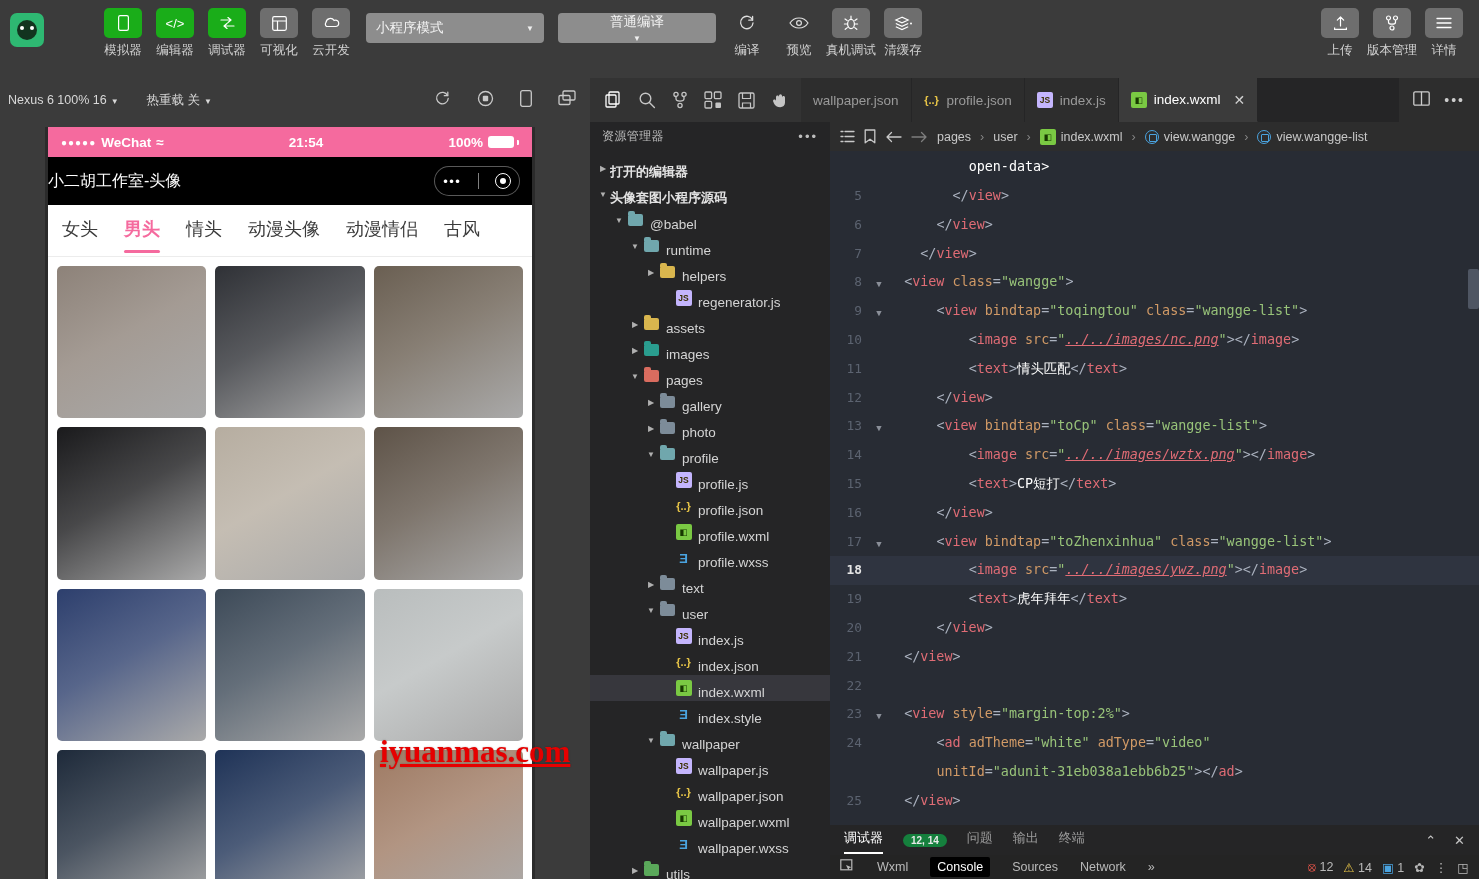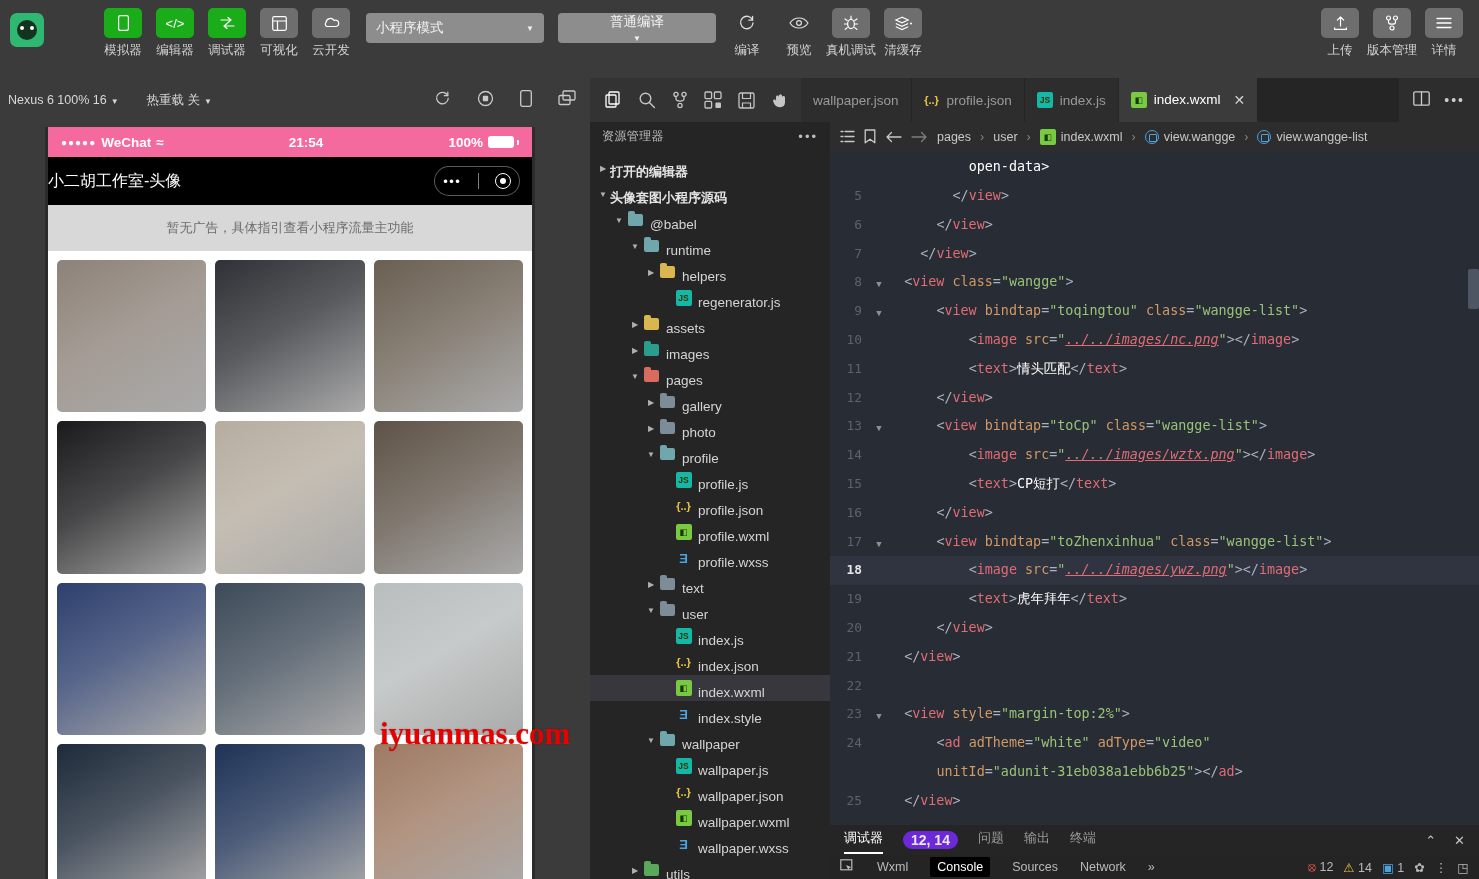--- a/index.html
+++ b/index.html
@@ -67,21 +67,21 @@
     display: flex; align-items: center; gap: 7px; padding: 0 12px; font-size: 13.5px;
     color: #9a9a9a; background: #2d2d2d; border-right: 1px solid #252526; white-space: nowrap;
   }
   .tab.active { background: #3b3b3b; color: #ffffff; border-bottom: 1px solid #3b3b3b; }
   .tab .x { font-size: 14px; margin-left: 6px; color: #d0d0d0; }
   .tab-actions { display: flex; align-items: center; gap: 14px; padding: 0 14px; background: #2d2d2d; color: #cccccc; }
 
   .fi { width: 16px; height: 16px; border-radius: 2px; display: inline-flex; align-items: center;
         justify-content: center; font-size: 8.5px; font-weight: bold; flex: 0 0 16px; }
   .fi.json { color: #e8c547; background: transparent; font-size: 11px; }
-  .fi.js   { background: #14b8a6; color: #3a3000; }
+  .fi.js   { background: #c4b5fd; color: #3a3000; }
   .fi.wxml { background: #7ac943; color: #173800; }
   .fi.wxss { color: #4aa3df; background: transparent; font-size: 13px; }
 
   
   .main { flex: 1 1 auto; display: flex; min-height: 0; }
 
   
   .simulator { width: 590px; flex: 0 0 590px; background: #3b3b3b; position: relative; padding: 0 0 0 0; }
   .phone {
     position: absolute; left: 45px; top: 5px; width: 490px; bottom: -50px;
@@ -123,23 +123,24 @@
     background: #f56a9e; border-radius: 2px;
   }
   .ad-slot {
     height: 46px; background: #d8d8d8; display: flex; align-items: center; justify-content: center;
     color: #6d6d6d; font-size: 13px;
   }
   .grid { display: grid; grid-template-columns: repeat(3, 1fr); gap: 9px; padding: 9px; background: #fff; }
   .thumb { width: 100%; aspect-ratio: 1/1.02; border-radius: 5px; background-size: cover; background-position: center; }
 
   .watermark {
-    position: absolute; left: 380px; top: 594px; font-family: "Liberation Serif", "DejaVu Serif", serif;
+    position: absolute; left: 380px; top: 612px; font-family: "Liberation Serif", "DejaVu Serif", serif;
     font-size: 31px; font-weight: bold; color: #e60000; z-index: 40; white-space: nowrap;
     text-shadow: 0 0 2px rgba(0,0,0,.25);
+    text-decoration: underline;
   }
 
   
   .explorer { width: 240px; flex: 0 0 240px; background: #252526; display: flex; flex-direction: column; min-height:0; }
   .exp-head { display: flex; align-items: center; justify-content: space-between; padding: 6px 12px 8px 12px;
     font-size: 12px; color: #bdbdbd; letter-spacing: .4px; }
   .exp-head .ddd { letter-spacing: 2px; font-size: 13px; }
   .tree { flex: 1 1 auto; overflow: hidden; padding-top: 2px; font-size: 13.5px; }
   .row { display: flex; align-items: center; height: 26px; padding-right: 6px; white-space: nowrap; color: #d4d4d4; }
   .row.section { font-weight: bold; color: #e3e3e3; font-size: 13px; }
@@ -188,21 +189,21 @@
     position: absolute; right: 0; top: 118px; width: 11px; height: 40px; background: #4f5663; border-radius: 2px;
   }
 
   
   .panel { height: 54px; flex: 0 0 54px; background: #252526; display: flex; flex-direction: column; }
   .panel-tabs { height: 30px; display: flex; align-items: center; gap: 20px; padding: 0 14px; font-size: 13px; color: #9b9b9b; }
   .panel-tabs .ptab { position: relative; padding-bottom: 4px; }
   .panel-tabs .ptab.active { color: #ffffff; }
   .panel-tabs .ptab.active::after { content:""; position:absolute; left:0; right:0; bottom:-3px; height:1.6px; background:#ffffff; }
   .badge-count {
-    background: #6d28d9; color: #e8e8e8; border-radius: 10px; padding: 1px 8px; font-size: 14px; font-weight: bold;
+    background: #15803d; color: #e8e8e8; border-radius: 10px; padding: 1px 8px; font-size: 10px; font-weight: bold;
   }
   .panel-tabs .right { margin-left: auto; display: flex; gap: 18px; color: #c5c5c5; }
   .devtools {
     flex: 1 1 auto; background: #242424; display: flex; align-items: center; gap: 22px; padding: 0 10px;
     font-size: 12.5px; color: #b9b9b9;
   }
   .devtools .dt { white-space: nowrap; }
   .devtools .dt.active { color: #ffffff; background: #000000; padding: 3px 7px; border-radius: 2px; }
   .devtools .counts { margin-left: auto; display: flex; gap: 10px; align-items: center; }
   .dot-err  { color: #f2584d; } .dot-warn { color: #e8c547; } .dot-info { color: #4aa3df; }
@@ -463,24 +464,29 @@
           <span>小二胡工作室-头像</span>
           <span class="capsule">
             <span class="ddd">•••</span>
             <span class="divider"></span>
             <span class="target">
                 <i></i>
               </span>
           </span>
         </div>
 
-
-        <div class="ad-slot">
-          <span>暂无广告，具体指引查看小程序流量主功能</span>
-        </div>
+        <div class="cat-tabs">
+          <span class="cat-tab">女头</span>
+          <span class="cat-tab active">男头</span>
+          <span class="cat-tab">情头</span>
+          <span class="cat-tab">动漫头像</span>
+          <span class="cat-tab">动漫情侣</span>
+          <span class="cat-tab">古风</span>
+        </div>
+
 
         <div class="grid" id="avatar-grid">
             <div class="thumb" style="background: linear-gradient(150deg, rgb(141, 130, 121) 0%, rgba(141, 130, 121, 0.8) 45%, rgba(0, 0, 0, 0.333) 100%);"></div>
             <div class="thumb" style="background: linear-gradient(150deg, rgb(47, 49, 54) 0%, rgba(47, 49, 54, 0.8) 45%, rgba(0, 0, 0, 0.333) 100%);"></div>
             <div class="thumb" style="background: linear-gradient(150deg, rgb(106, 95, 82) 0%, rgba(106, 95, 82, 0.8) 45%, rgba(0, 0, 0, 0.333) 100%);"></div>
             <div class="thumb" style="background: linear-gradient(150deg, rgb(26, 26, 28) 0%, rgba(26, 26, 28, 0.8) 45%, rgba(0, 0, 0, 0.333) 100%);"></div>
             <div class="thumb" style="background: linear-gradient(150deg, rgb(182, 173, 160) 0%, rgba(182, 173, 160, 0.8) 45%, rgba(0, 0, 0, 0.333) 100%);"></div>
             <div class="thumb" style="background: linear-gradient(150deg, rgb(94, 83, 72) 0%, rgba(94, 83, 72, 0.8) 45%, rgba(0, 0, 0, 0.333) 100%);"></div>
             <div class="thumb" style="background: linear-gradient(150deg, rgb(45, 63, 109) 0%, rgba(45, 63, 109, 0.8) 45%, rgba(0, 0, 0, 0.333) 100%);"></div>
             <div class="thumb" style="background: linear-gradient(150deg, rgb(61, 74, 88) 0%, rgba(61, 74, 88, 0.8) 45%, rgba(0, 0, 0, 0.333) 100%);"></div>

